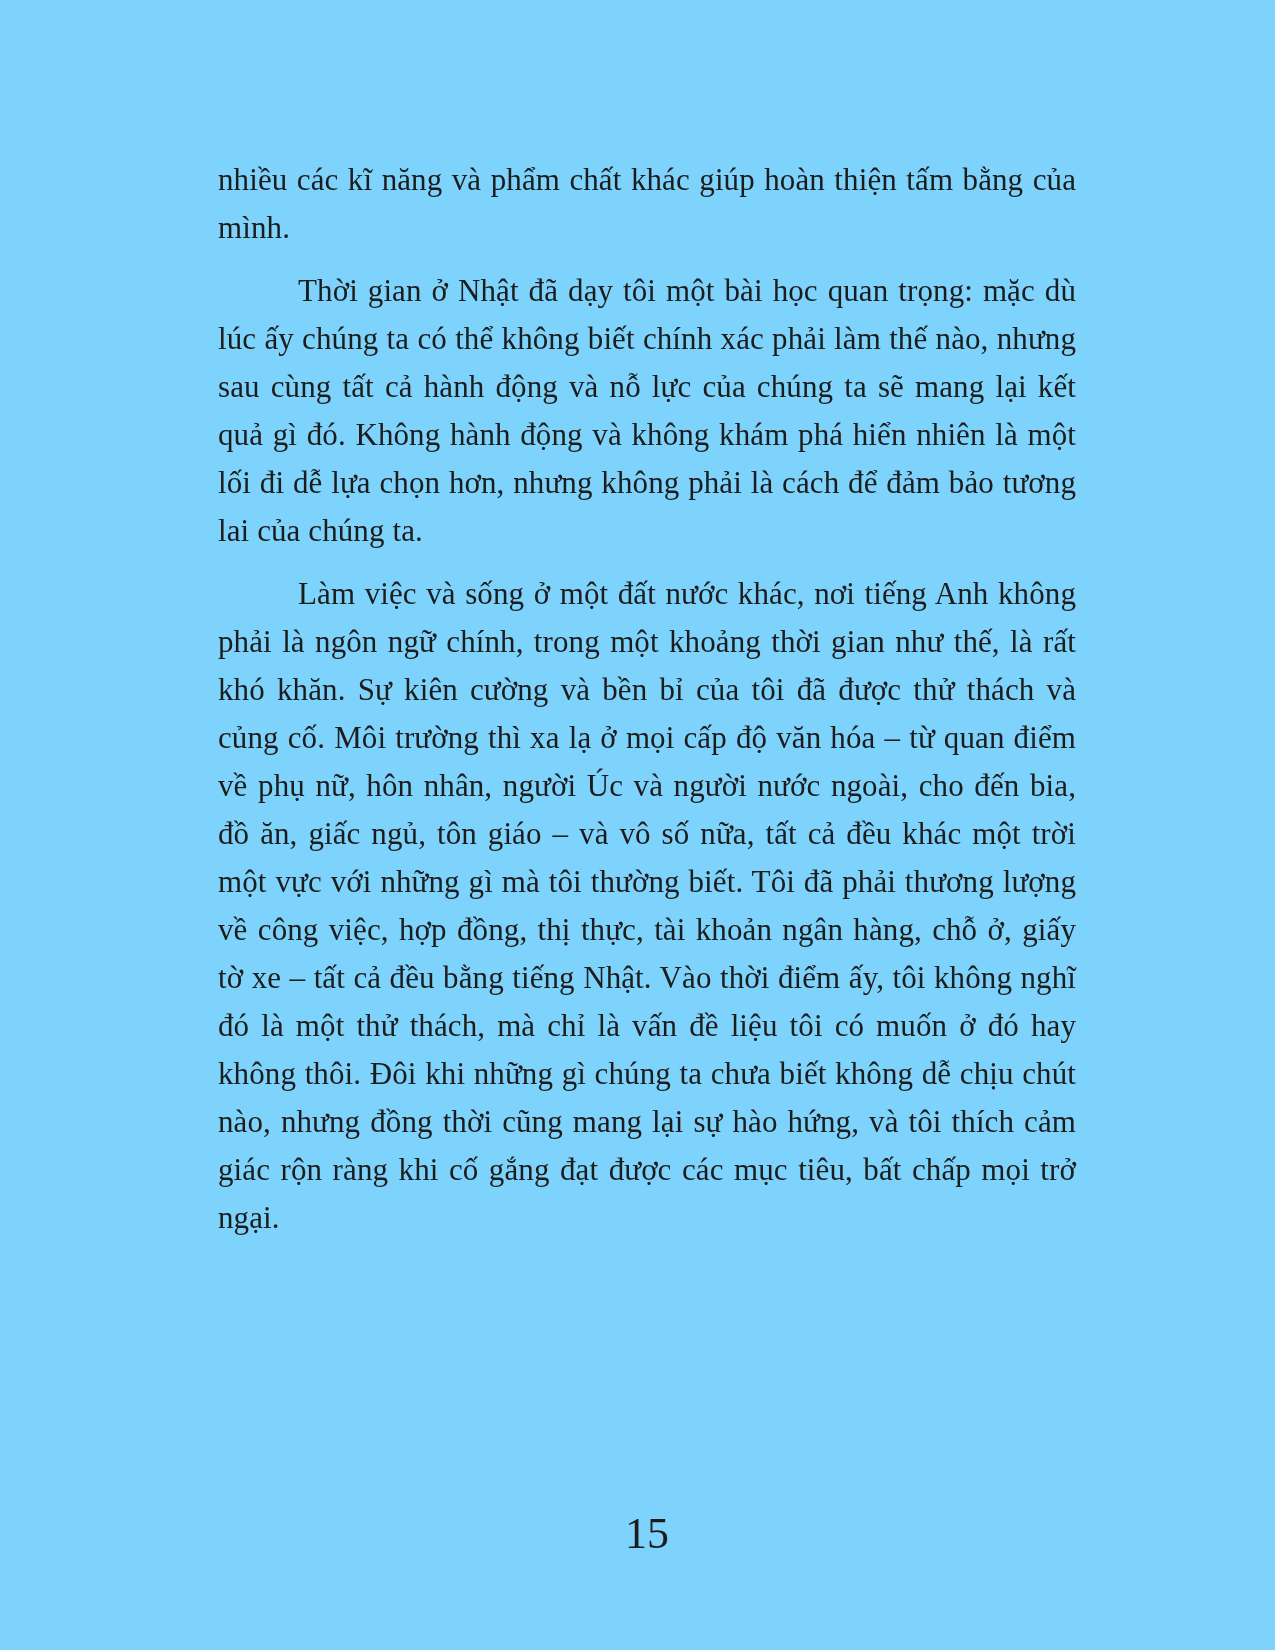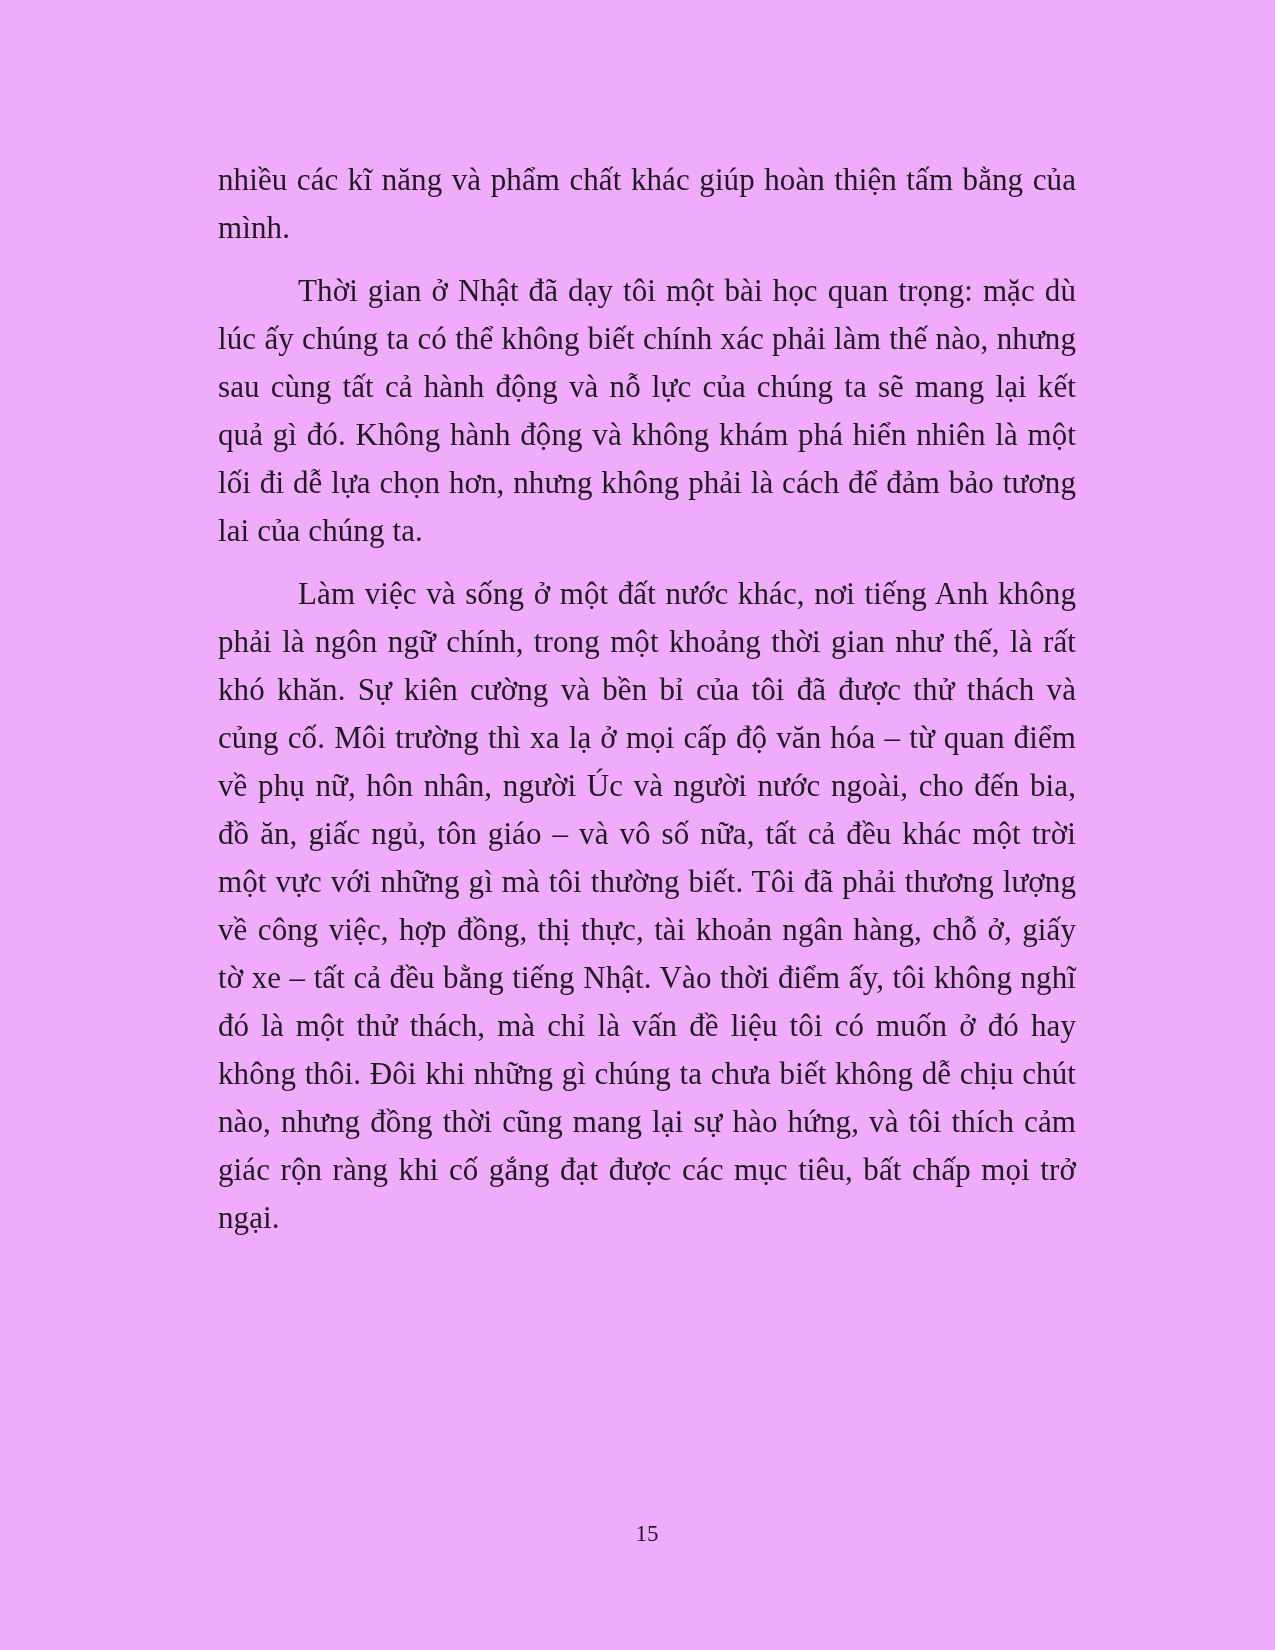--- a/index.html
+++ b/index.html
@@ -4,21 +4,21 @@
 <style>
   html, body {
     margin: 0;
     padding: 0;
     background: #ffffff;
   }
   .page {
     position: relative;
     width: 1275px;
     height: 1650px;
-    background: #f0abfc;
+    background: #7dd3fc;
     color: #1c1c1c;
     font-family: "Liberation Serif", "DejaVu Serif", serif;
     overflow: hidden;
   }
   .text-block {
     position: absolute;
     left: 218px;
     top: 156px;
     width: 858px;
     font-size: 31px;
@@ -32,21 +32,21 @@
   }
   .para.indent {
     text-indent: 80px;
   }
   .page-number {
     position: absolute;
     left: 218px;
     top: 1514px;
     width: 858px;
     text-align: center;
-    font-size: 23px;
+    font-size: 44px;
     line-height: 40px;
   }
 </style>
 </head>
 <body>
 
 <div class="page">
   <div class="text-block">
     <p class="para">nhiều các kĩ năng và phẩm chất khác giúp hoàn thiện tấm bằng của mình.</p>
     <p class="para indent">Thời gian ở Nhật đã dạy tôi một bài học quan trọng: mặc dù lúc ấy chúng ta có thể không biết chính xác phải làm thế nào, nhưng sau cùng tất cả hành động và nỗ lực của chúng ta sẽ mang lại kết quả gì đó. Không hành động và không khám phá hiển nhiên là một lối đi dễ lựa chọn hơn, nhưng không phải là cách để đảm bảo tương lai của chúng ta.</p>

